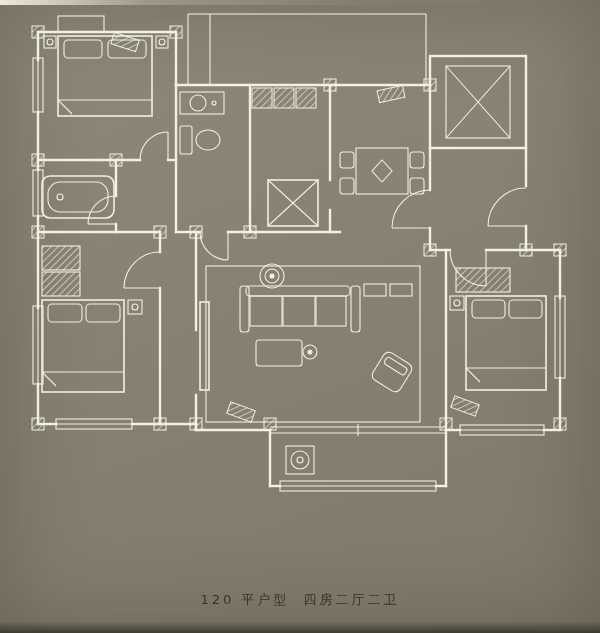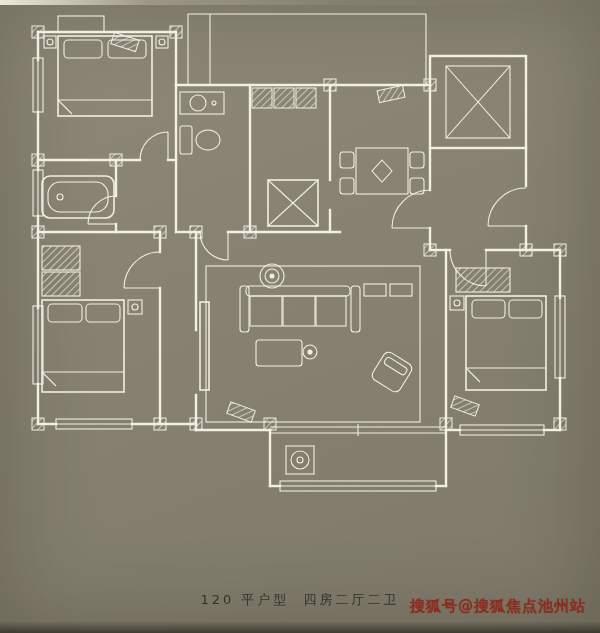--- a/index.html
+++ b/index.html
@@ -298,17 +298,16 @@
       <g>
         <rect x="286" y="446" width="28" height="28"></rect>
         <circle cx="300" cy="460" r="9"></circle>
         <circle cx="300" cy="460" r="3"></circle>
       </g>
     </g>
   </svg>
 
   <div class="caption">120 平户型  四房二厅二卫</div>
 
-  <div class="watermark">搜狐号@搜狐焦点池州站</div>
 
   <div class="edge-top"></div>
   <div class="edge-bottom"></div>
 </div>
 
 </body></html>

